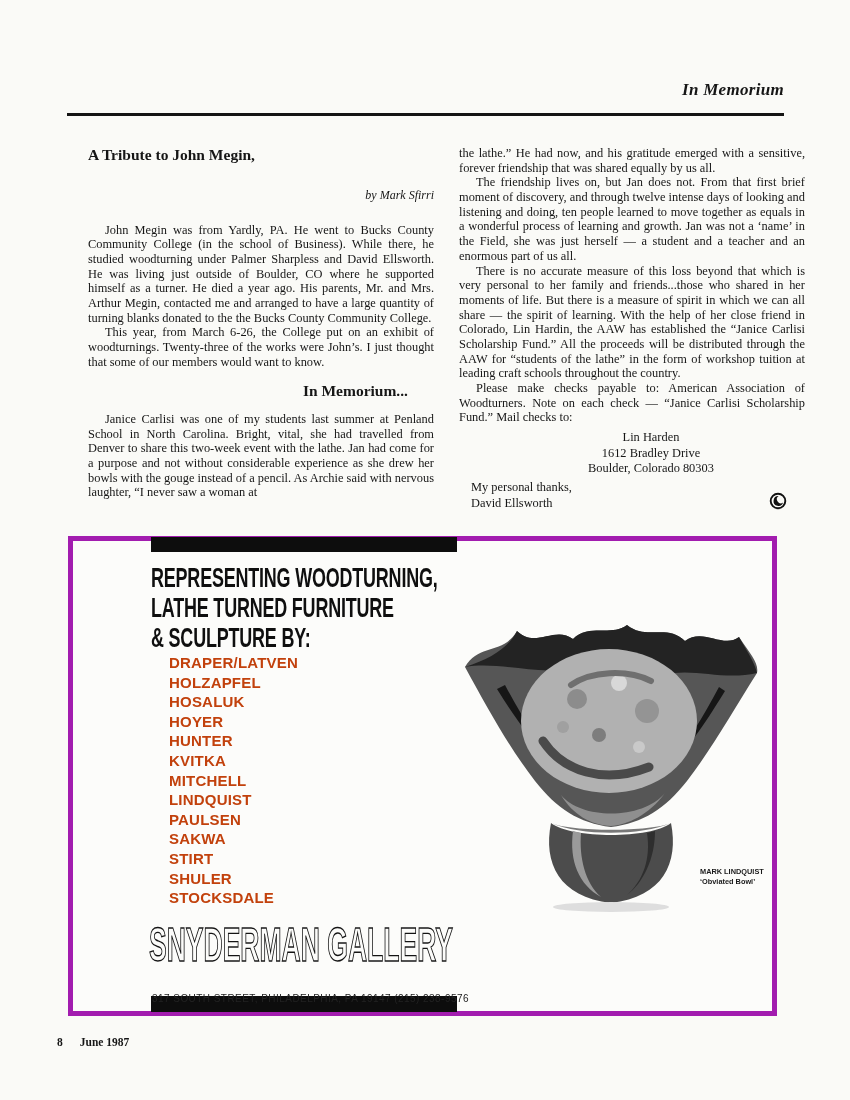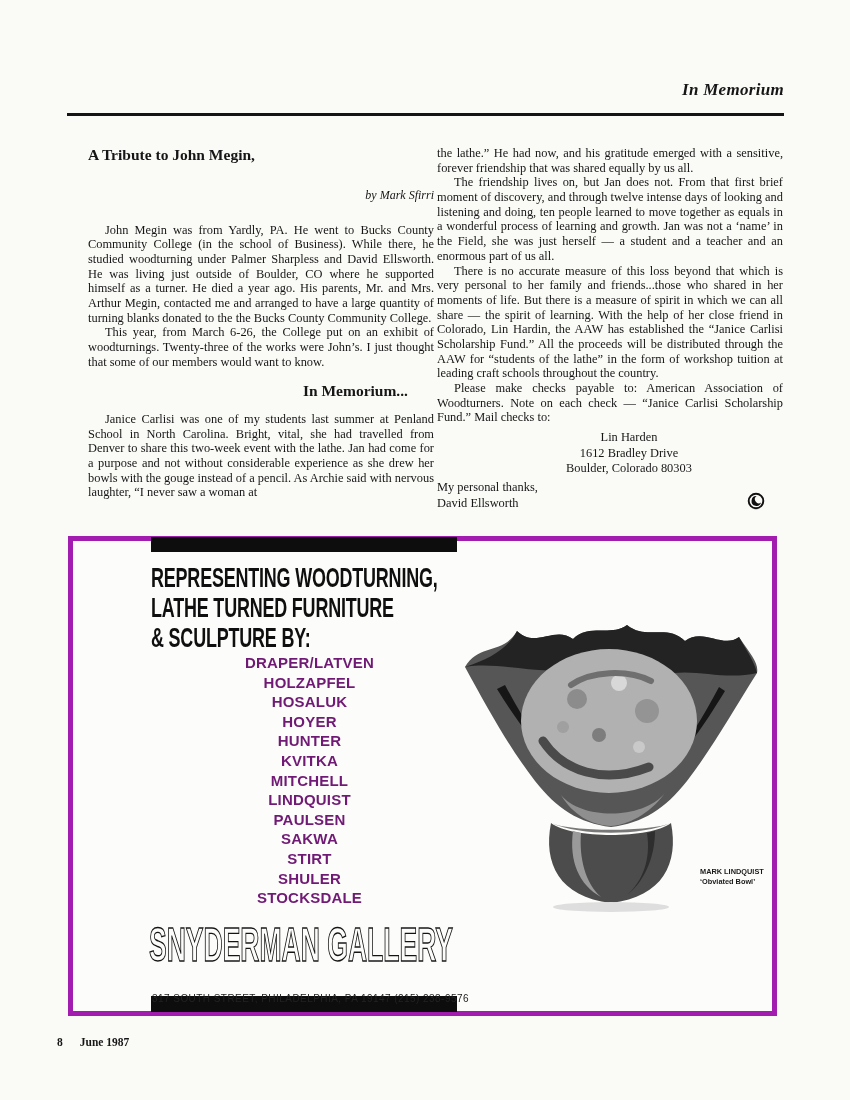--- a/index.html
+++ b/index.html
@@ -15,49 +15,49 @@
   }
   .masthead-rule{
     position:absolute;left:67px;right:66px;top:113px;height:3px;background:#141414;
   }
   
   .col{
     position:absolute;width:346px;
     font-size:12.4px;line-height:1.185;text-align:justify;
   }
   .col-left{left:88px;top:142px;}
-  .col-right{left:437px;top:146px;}
+  .col-right{left:459px;top:146px;}
   .tribute-title{font-weight:bold;font-size:15.5px;margin:4px 0 0 0;}
   .byline{text-align:right;font-style:italic;font-size:12px;margin:24px 0 20px 0;}
   p.body{margin:0;text-indent:17px;}
   p.noindent{text-indent:0;}
   .mem-title{font-weight:bold;font-size:15.5px;text-align:right;padding-right:26px;margin:13px 0 11px 0;}
   .mail-address{margin:5px 0 3px 38px;text-align:left;}
   .mail-address div{line-height:1.26;text-align:center;}
   .closing{position:relative;text-align:left;margin-top:1px;}
-  .closing div{line-height:1.26;}
+  .closing div{line-height:1.26;margin-left:12px;}
   .endmark{position:absolute;right:18px;bottom:1px;width:18px;height:18px;}
   
   .ad{
     position:absolute;left:68px;top:536px;width:699px;height:470px;
     border:5px solid #a21caf;background:#fcfcfa;
   }
   .adbar{position:absolute;background:#0d0d0d;height:15px;width:306px;left:78px;}
   .adbar-top{top:-4px;}
   .adbar-bottom{bottom:-1px;height:16px;}
   .adhead{
     position:absolute;left:78px;top:21px;
     font-family:"Liberation Sans",sans-serif;font-weight:bold;
     font-size:28.5px;line-height:30px;letter-spacing:-.3px;color:#0f0f0f;
     transform:scaleX(.63);transform-origin:0 0;white-space:nowrap;
   }
   .artists{
-    position:absolute;left:96px;top:112px;width:281px;text-align:center;
+    position:absolute;left:96px;top:112px;width:281px;text-align:left;
     font-family:"Liberation Sans",sans-serif;font-weight:bold;
-    font-size:15px;line-height:19.6px;letter-spacing:.2px;color:#701a75;
+    font-size:15px;line-height:19.6px;letter-spacing:.2px;color:#c2410c;
   }
   .bowl{position:absolute;left:378px;top:74px;}
   .photo-caption{
     position:absolute;left:627px;top:326px;
     font-family:"Liberation Sans",sans-serif;font-weight:bold;
     font-size:8px;line-height:9.5px;color:#1a1a1a;
     transform:scaleX(.92);transform-origin:0 0;white-space:nowrap;
   }
   .logo{position:absolute;left:74px;top:378px;}
   .ad-address{

